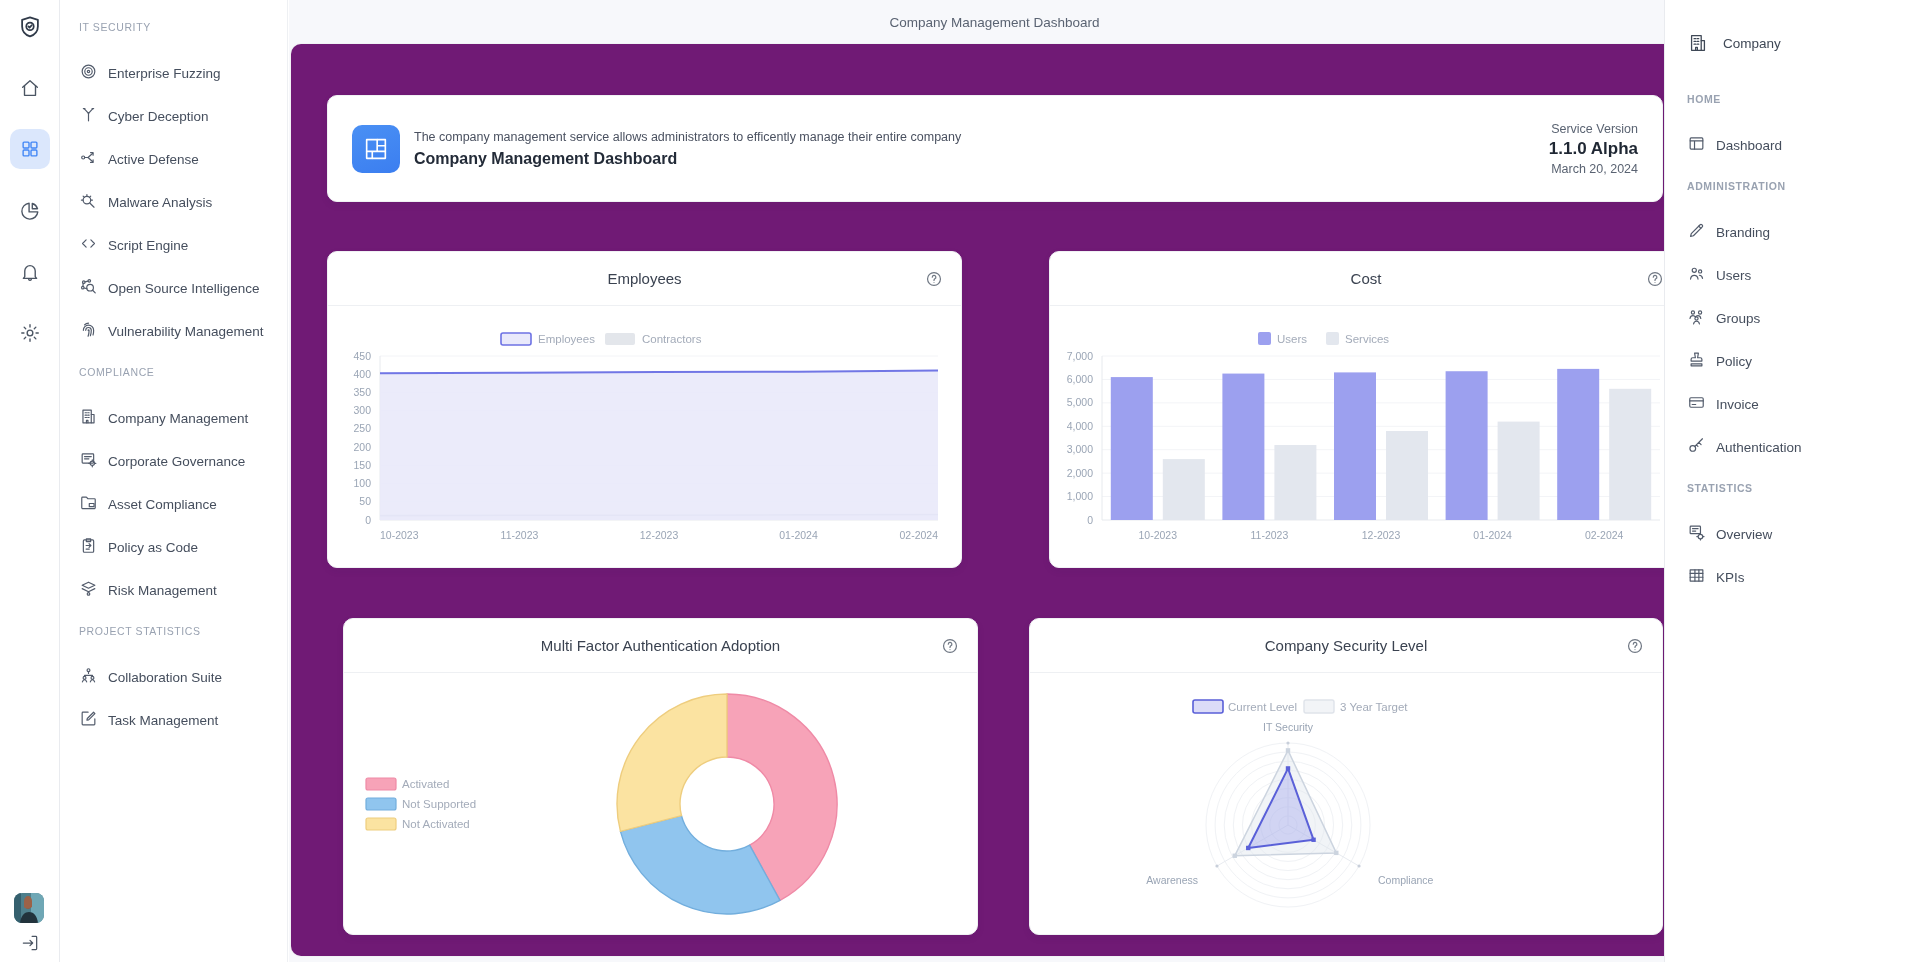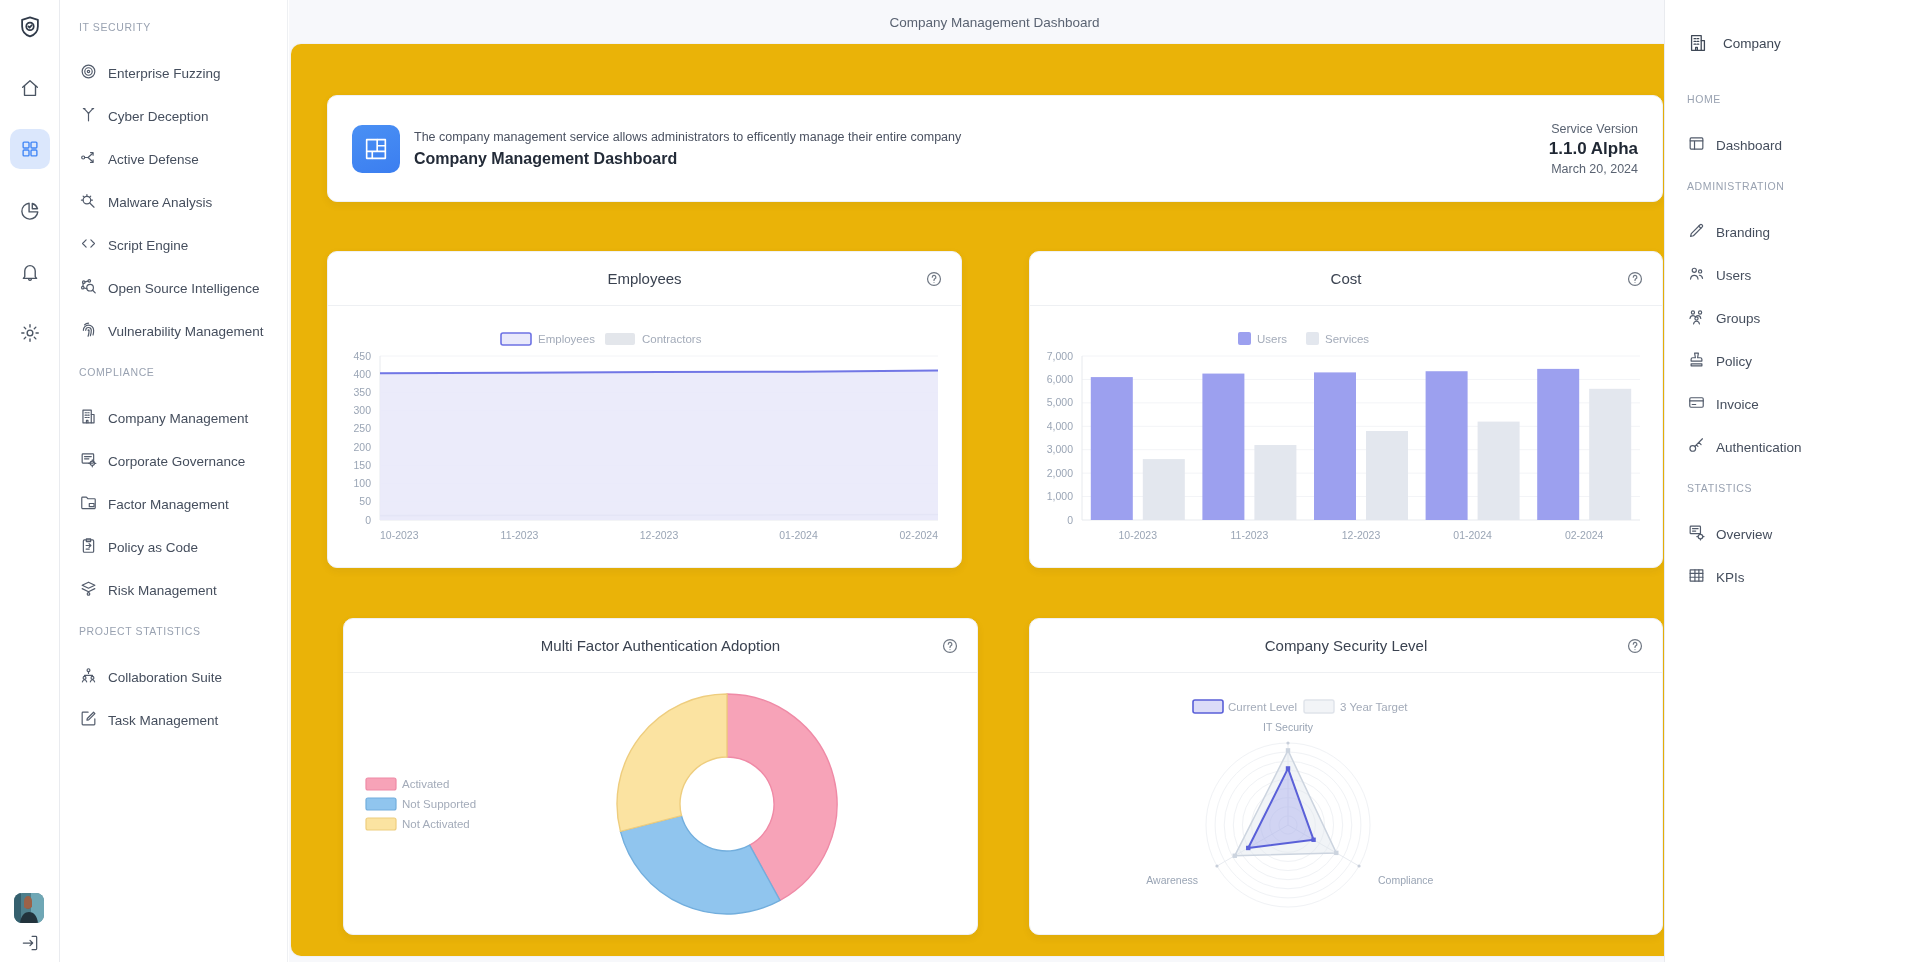--- a/index.html
+++ b/index.html
@@ -28,27 +28,27 @@
     font-size:13.5px; color:#454e5d; cursor:pointer; white-space:nowrap; }
   li.navitem .nic { width:19px; height:19px; color:#525b6b; flex:0 0 19px; display:flex; }
   .mt22 { margin-top:22px;text-align:right; }
 
   
   .main { position:absolute; left:289px; top:0; width:1411px; height:100%; background:#f7f8fb; }
   .topbar { position:absolute; left:0; top:0; width:100%; height:44px;
     display:flex; align-items:center; justify-content:center;
     font-size:13.5px; color:#5a6372; }
   .sheet { position:absolute; left:2px; top:44px; right:14px; bottom:6px;
-    background:#eab308; border-radius:10px; box-shadow:0 0 0 1px #f1f2f5; }
+    background:#701a75; border-radius:10px; box-shadow:0 0 0 1px #f1f2f5; }
 
   .card { position:absolute; background:#fff; border:1px solid #f0f1f4; border-radius:10px;
     box-shadow:0 3px 8px rgba(30,40,70,.06); }
   #banner   { left:36px;  top:51px;  width:1336px; height:107px; }
   #card-emp { left:36px;  top:207px; width:635px;  height:317px; }
-  #card-cost{ left:738px; top:207px; width:634px;  height:317px; }
+  #card-cost{ left:758px; top:207px; width:634px;  height:317px; }
   #card-mfa { left:52px;  top:574px; width:635px;  height:317px; }
   #card-sec { left:738px; top:574px; width:634px;  height:317px; }
 
   
   .banner-inner { display:flex; align-items:center; height:100%; padding:0 24px; }
   .banner-icon { width:48px; height:48px; border-radius:10px; flex:0 0 48px;
     background:linear-gradient(160deg,#4a90f4,#3b7ef0); display:flex;
     align-items:center; justify-content:center; color:#fff; }
   .banner-text { margin-left:14px; }
   .banner-desc { font-size:12.5px; color:#4a5160; }
@@ -66,21 +66,21 @@
     color:#6f7783; cursor:pointer; }
   .chart-body { position:absolute; left:0; top:54px; right:0; bottom:0; }
   svg text { font-family:"Liberation Sans", sans-serif; }
 
   
   .rightnav { position:absolute; left:1664px; top:0; width:220px; height:100%;
     background:#fff; border-left:1px solid #e9ebef; padding:30px 0 0 22px; }
   .company-row { display:flex; align-items:center; gap:14px; height:26px;
     font-size:13.5px; color:#3f4856; cursor:pointer; }
   .company-row .nic { width:22px; height:22px; color:#3f4856; display:flex; }
-  .rightnav .nav-header { margin-top:32px; }
+  .rightnav .nav-header { margin-top:32px;font-weight:bold; }
   .rightnav .nav-header.mt22 { margin-top:22px; }
 </style>
 </head>
 <body>
 
 <div class="stage">
 
   <nav class="rail">
     <span class="ric logo" style="top:14px" id="rail-logo">
         <svg viewBox="0 0 24 24" width="27" height="27" fill="none" stroke="currentColor" stroke-width="1.6" stroke-linecap="round" stroke-linejoin="round">
@@ -238,21 +238,21 @@
           </span>
           <span>Corporate Governance</span>
         </li>
         <li class="navitem">
           <span class="nic">
             <svg viewBox="0 0 24 24" width="19" height="19" fill="none" stroke="currentColor" stroke-width="1.5" stroke-linecap="round" stroke-linejoin="round">
               <path d="M3.5 6.3a1 1 0 0 1 1-1h4.8l2 2h8.2a1 1 0 0 1 1 1v10.4a1 1 0 0 1-1 1h-15a1 1 0 0 1-1-1V6.3z"></path>
               <rect x="13" y="13.3" width="6" height="4"></rect>
             </svg>
           </span>
-          <span>Factor Management</span>
+          <span>Asset Compliance</span>
         </li>
         <li class="navitem">
           <span class="nic">
             <svg viewBox="0 0 24 24" width="19" height="19" fill="none" stroke="currentColor" stroke-width="1.5" stroke-linecap="round" stroke-linejoin="round">
               <rect x="5.5" y="5" width="13" height="15.5" rx="1.2"></rect>
               <path d="M9.3 3.5h5.4V7H9.3z"></path>
               <path d="M9 12h6M12.7 9.7L15 12l-2.3 2.3M9 16.5h4"></path>
             </svg>
           </span>
           <span>Policy as Code</span>

